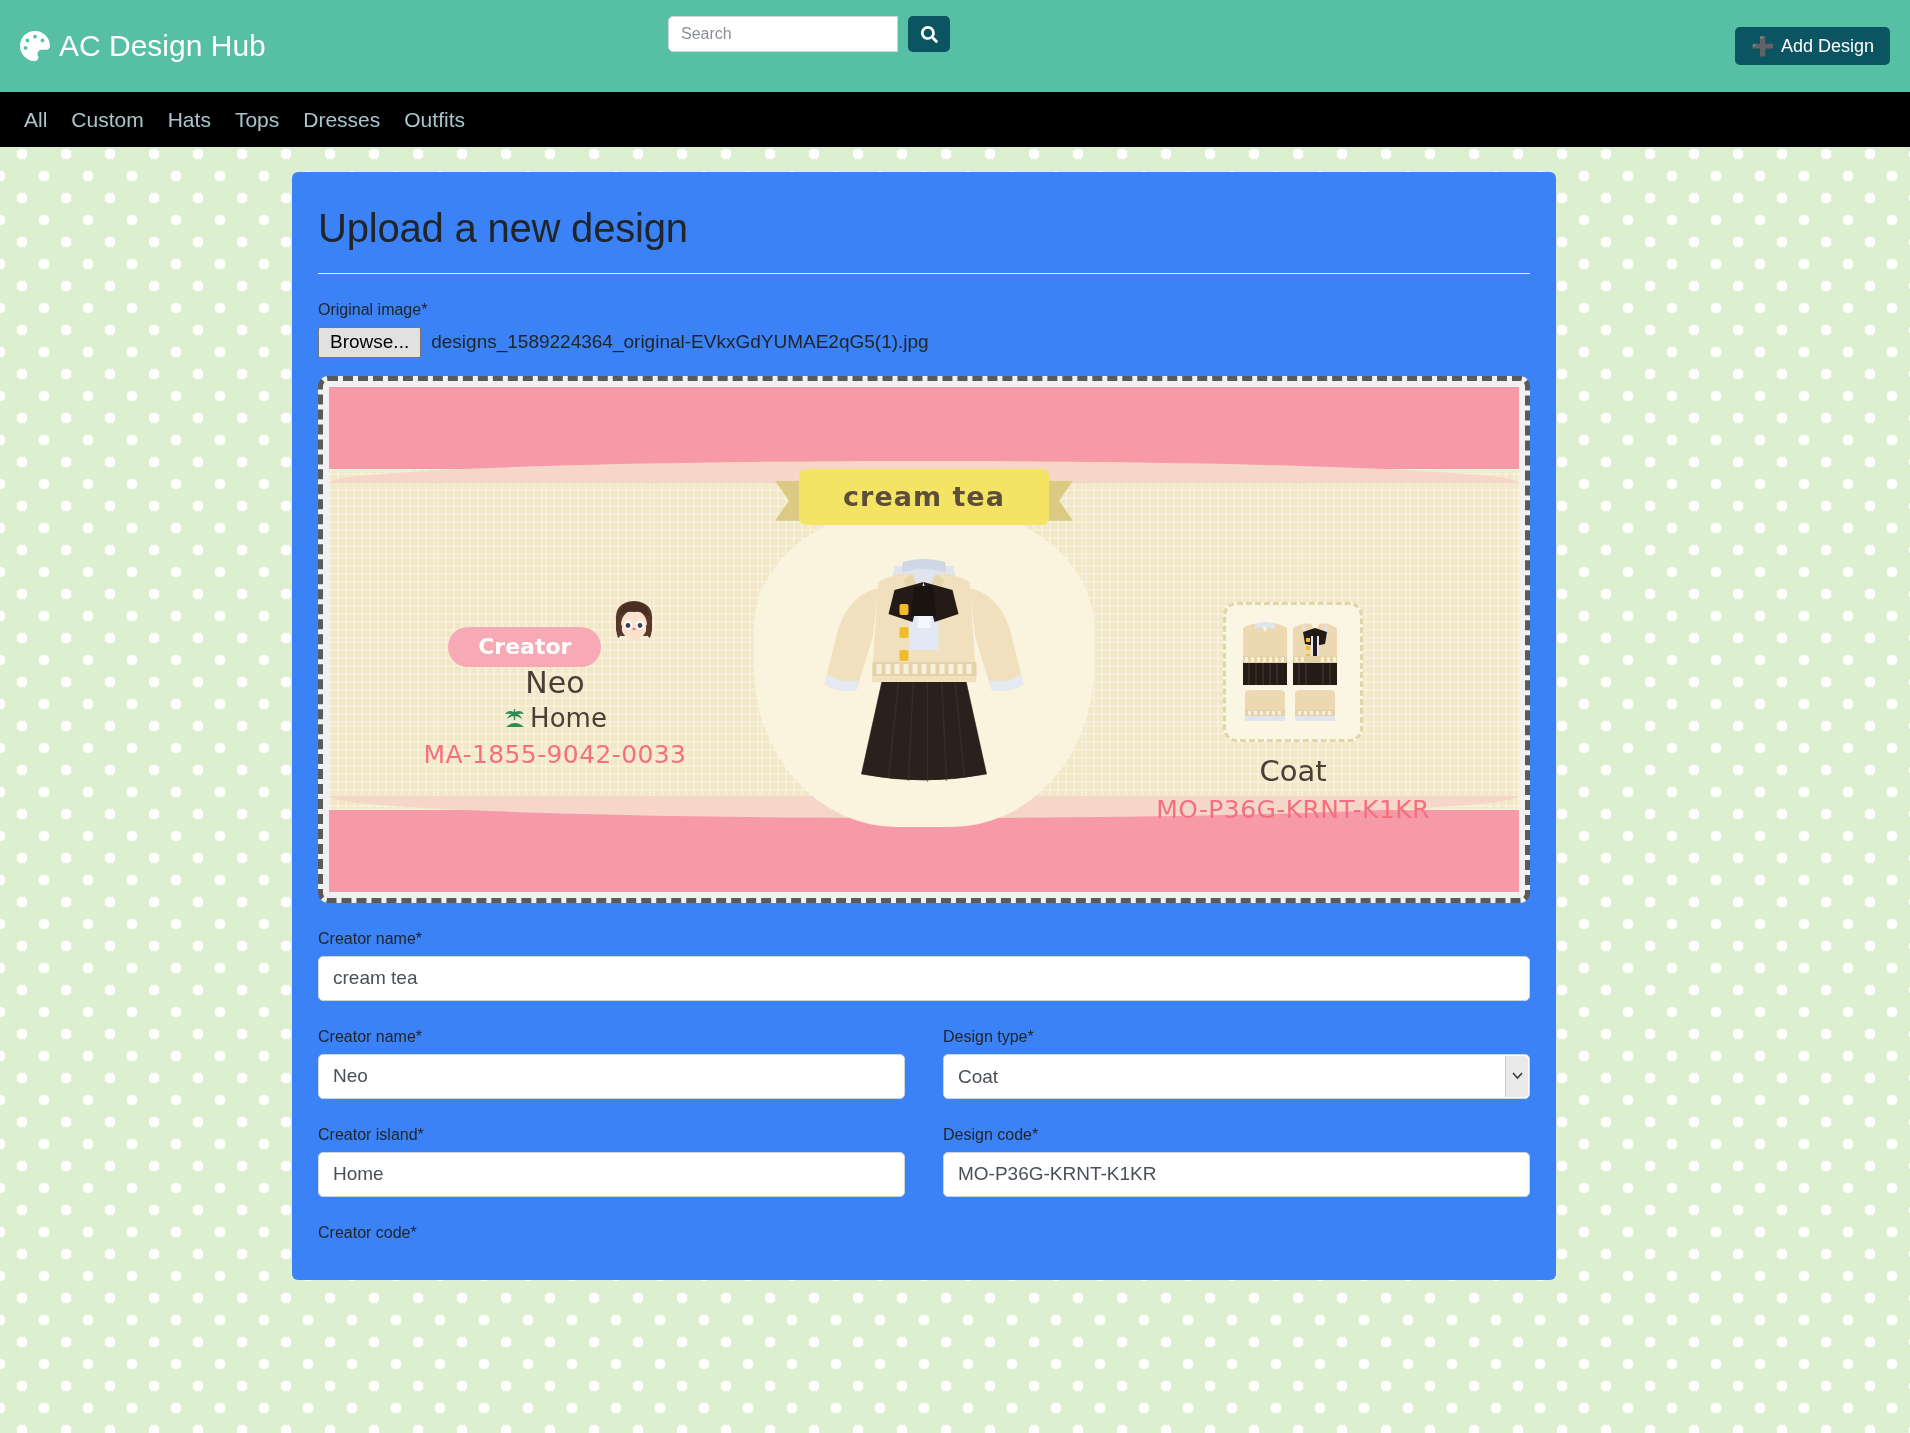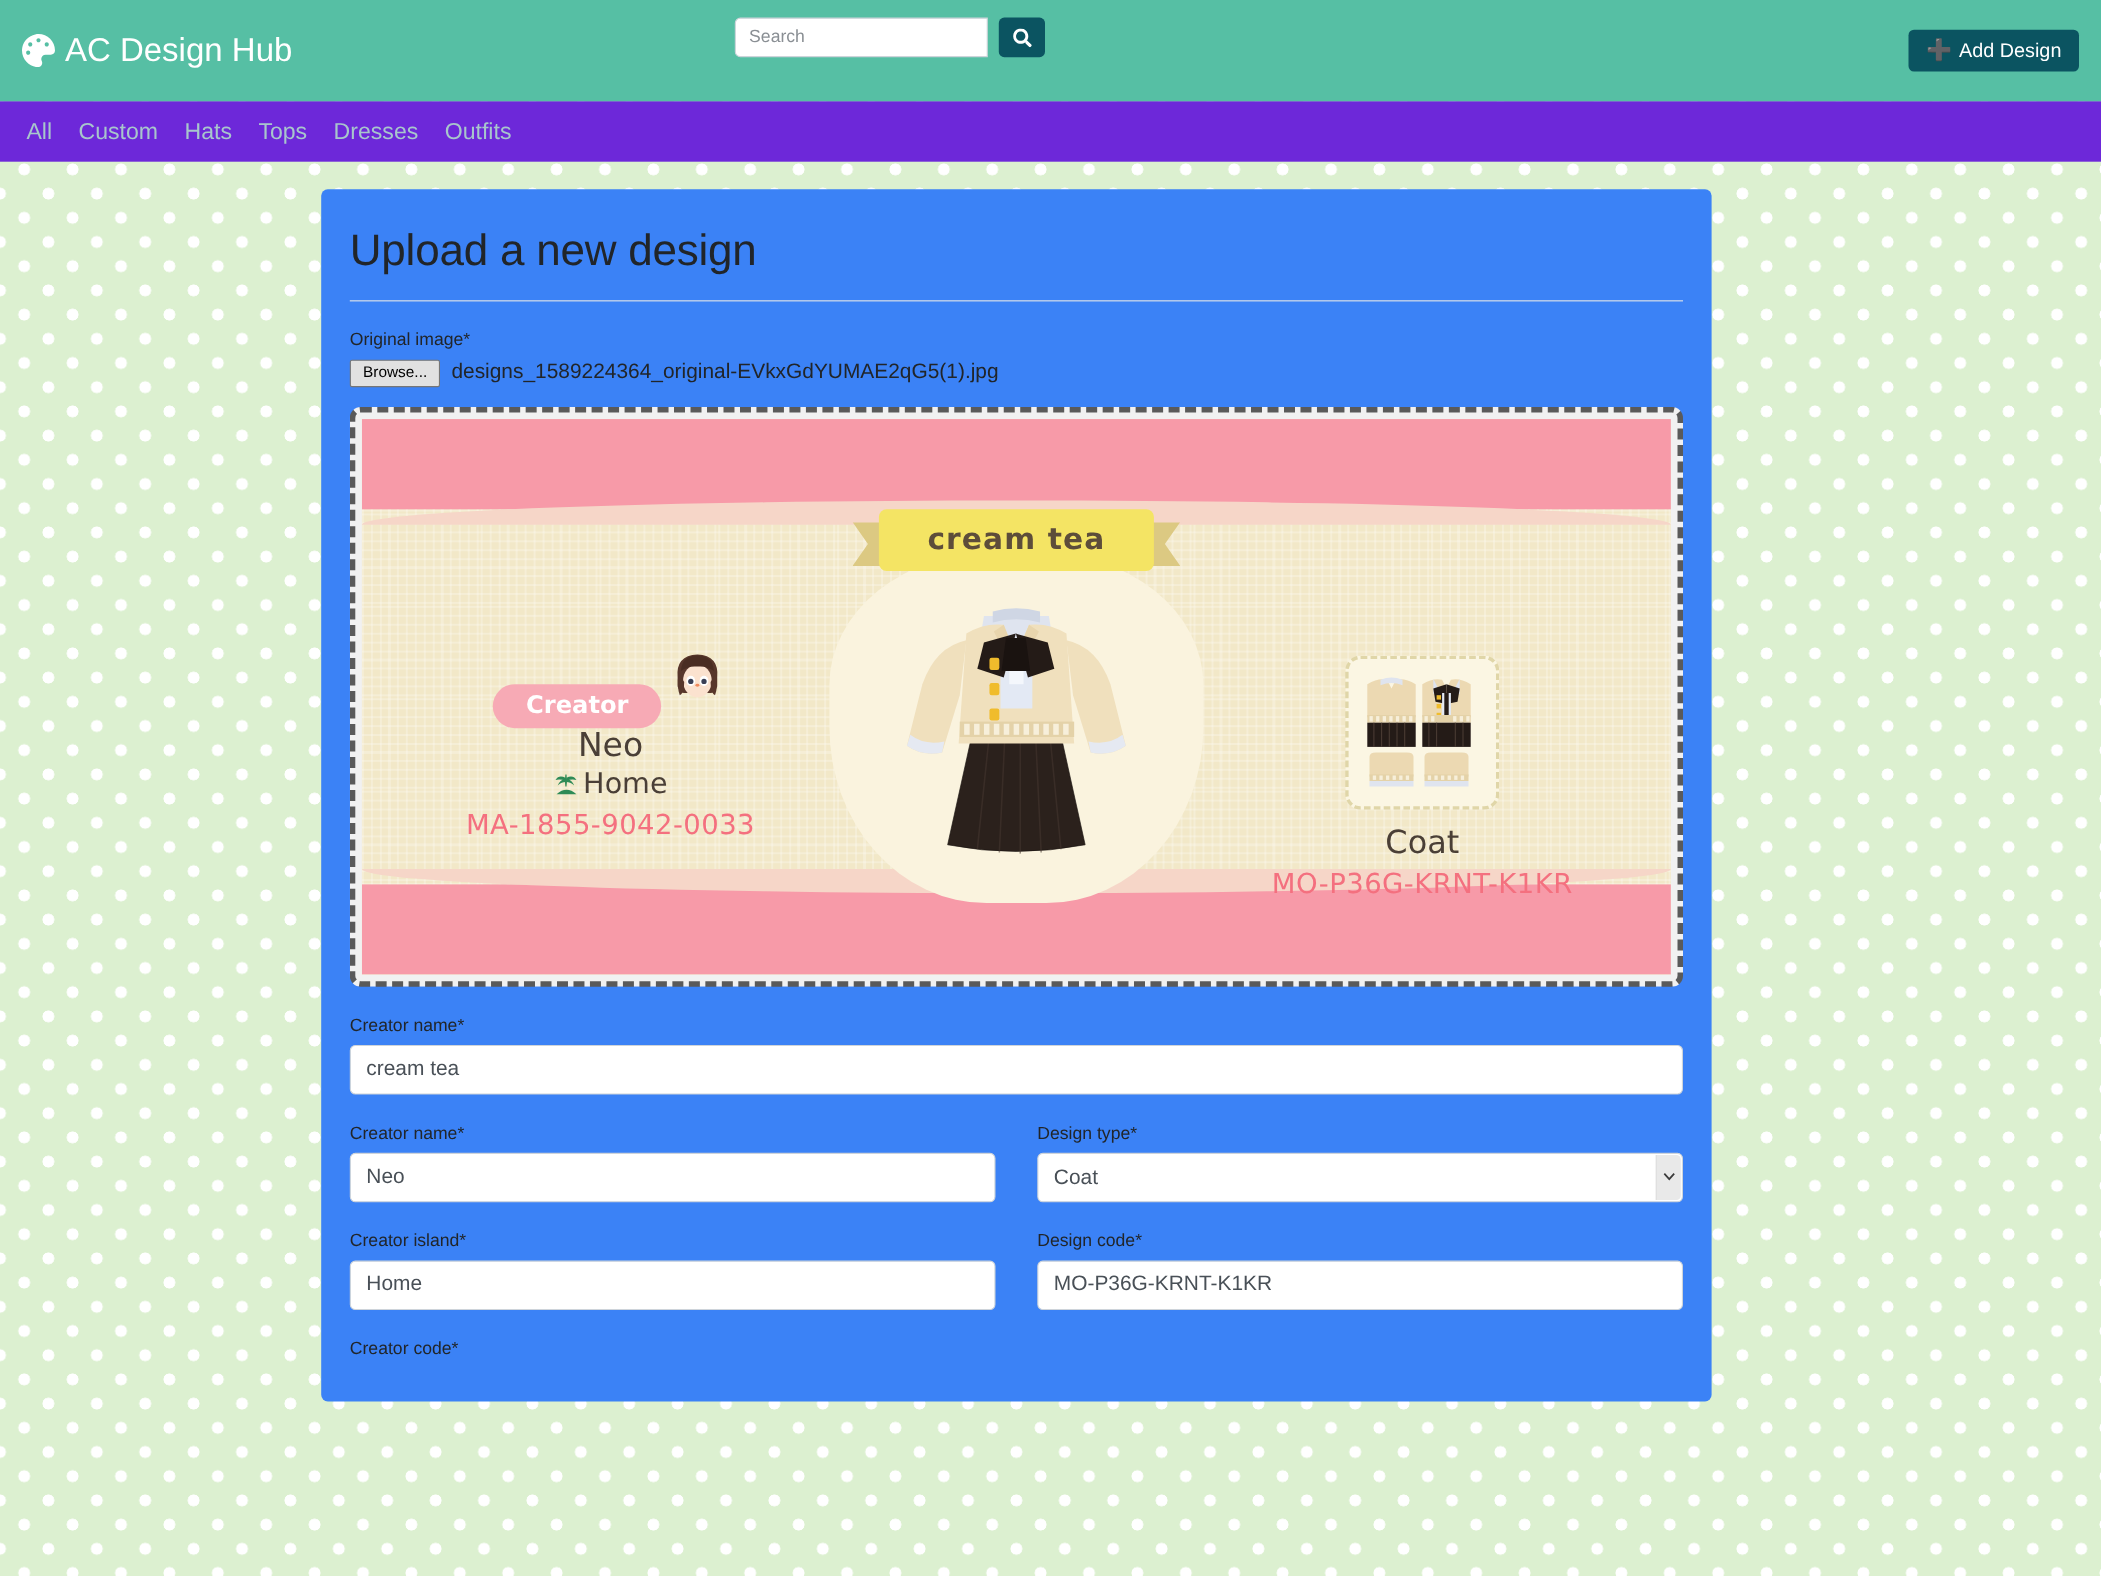--- a/index.html
+++ b/index.html
@@ -90,21 +90,21 @@
     align-items: center;
     gap: 6px;
     cursor: pointer;
     white-space: nowrap;
   }
   .plus-glyph { font-size: 19px; line-height: 1; font-weight: 700; }
 
   
   .navbar {
     height: 55px;
-    background: #6d28d9;
+    background: #000000;
     display: flex;
     align-items: center;
     gap: 0px;
     padding-left: 19px;
   }
   .nav-link {
     color: #a8c6cc;
     font-size: 21px;
     text-decoration: none;
     padding: 0 12px;
@@ -140,21 +140,21 @@
     margin-bottom: 8px;
     display: block;
   }
 
   
   .file-row { display: flex; align-items: center; gap: 10px; margin-bottom: 6px; }
   .browse-btn {
     background: #e1e1e1;
     border: 1px solid #767676;
     border-radius: 2px;
-    font-size: 14px;
+    font-size: 19px;
     font-family: "Liberation Sans", sans-serif;
     color: #000;
     padding: 2px 11px 3px 11px;
     cursor: pointer;
     line-height: 1.25;
   }
   .file-name { font-size: 19px; color: #212529; }
 
   
   .preview-box {

